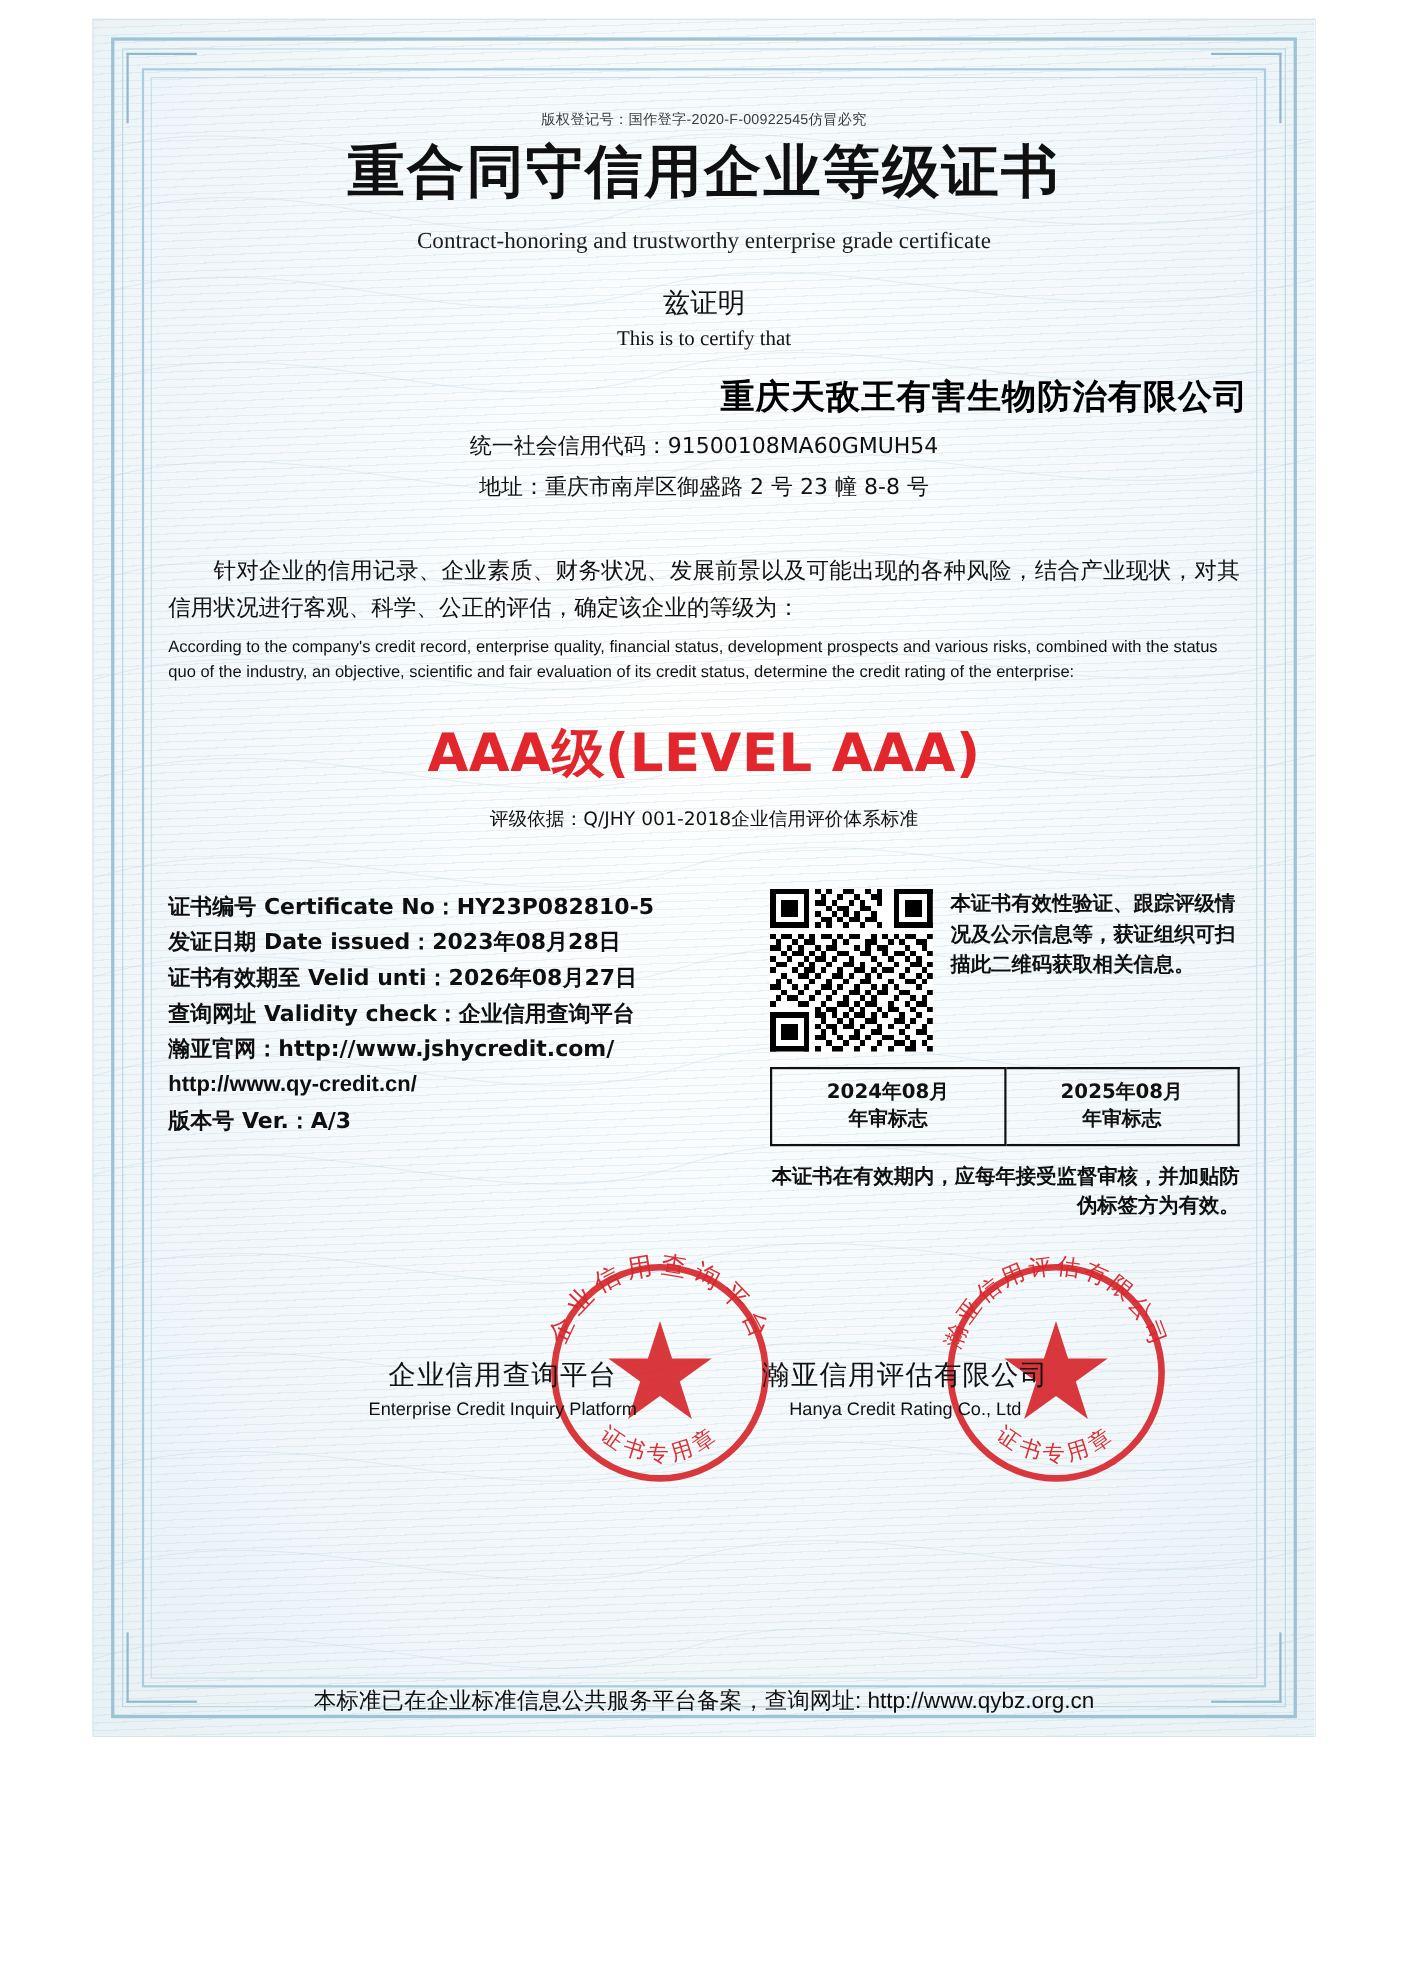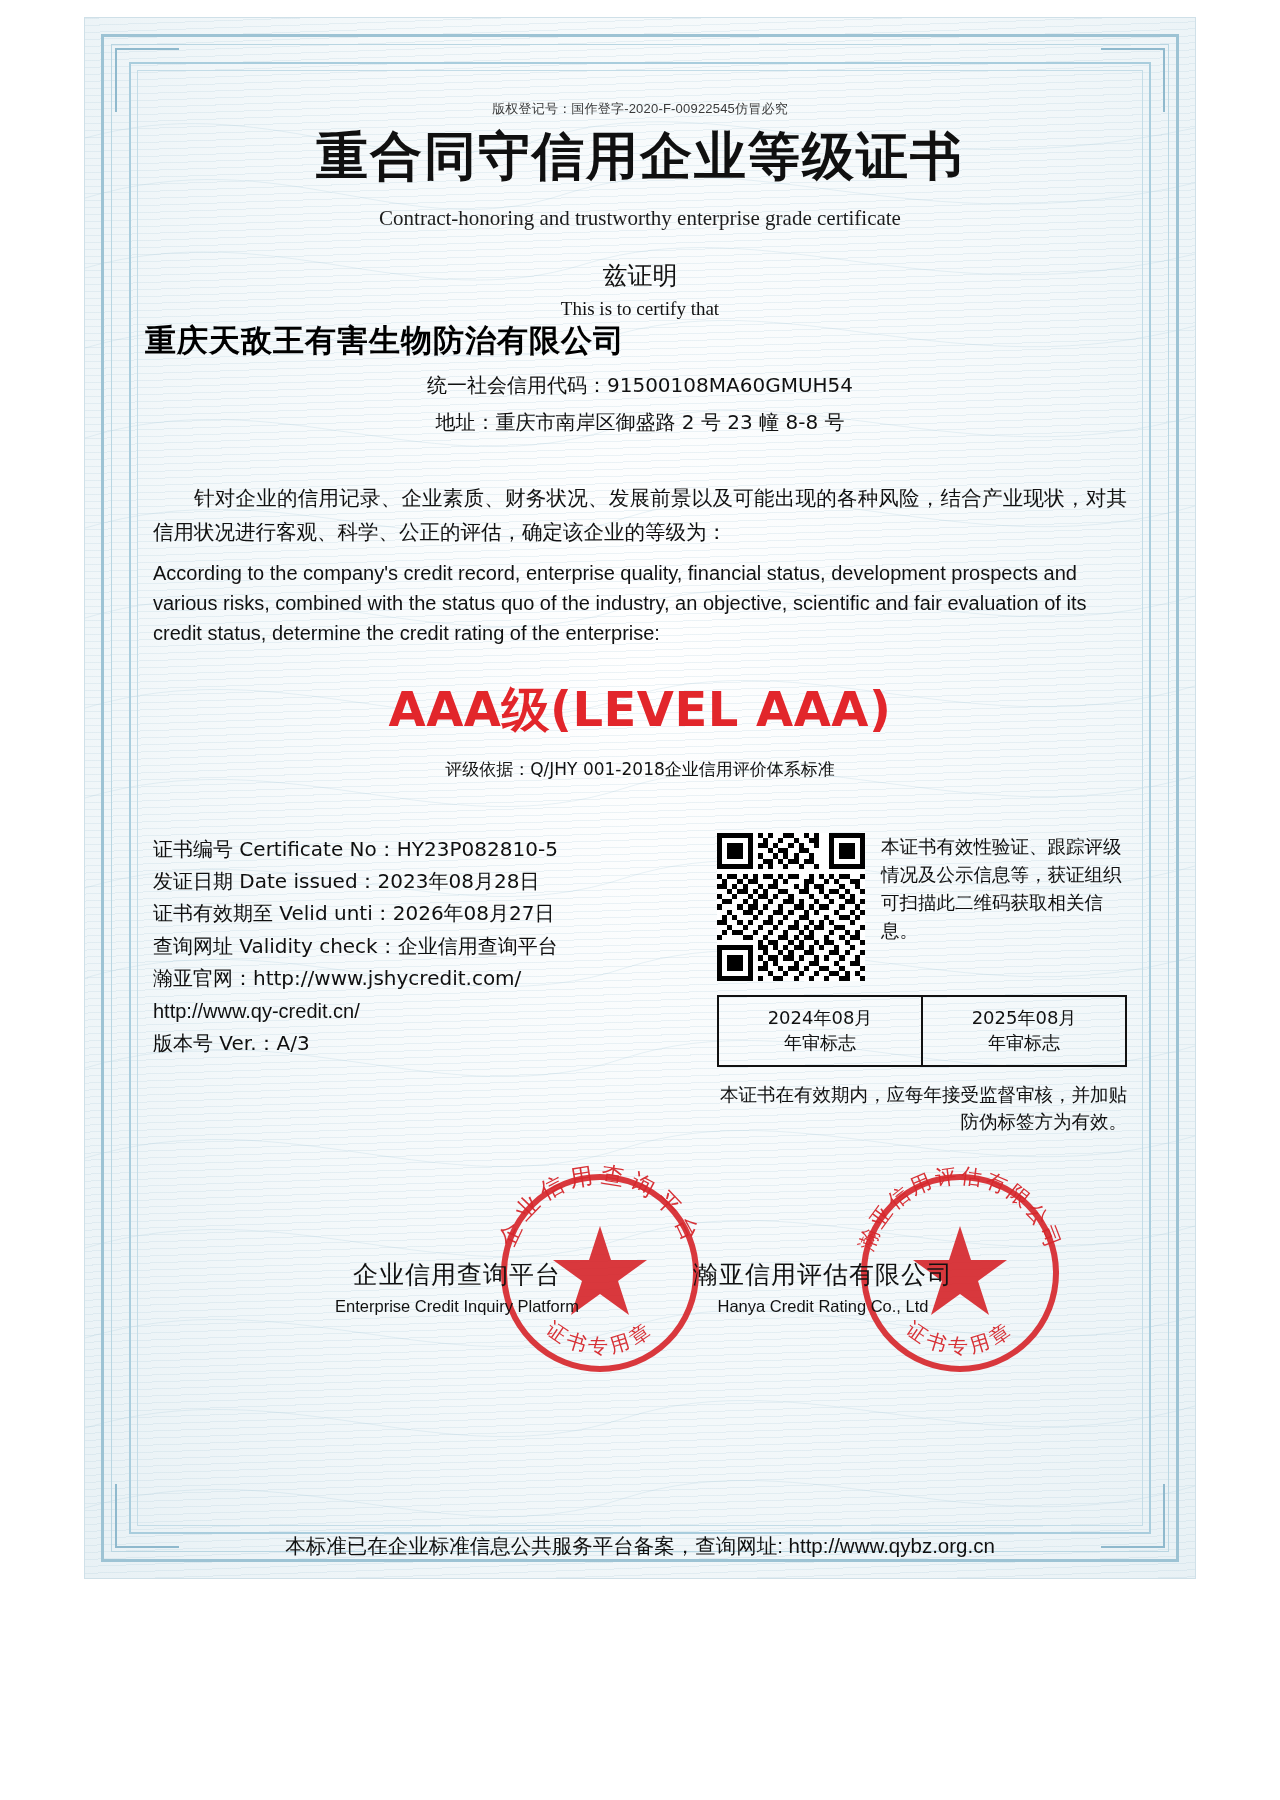--- a/index.html
+++ b/index.html
@@ -143,24 +143,25 @@
     font-family: "DejaVu Sans", sans-serif;
   }
   .certify-en {
     text-align: center;
     font-size: 19px;
     color: #111;
     margin-top: 6px;
     font-family: "Liberation Serif", serif;
   }
   .company-name {
-    text-align: left;
+    text-align: right;
     font-size: 31px;
     font-weight: bold;
     color: #000;
+    margin-top: 20px;
     letter-spacing: 1px;
     font-family: "DejaVu Sans", sans-serif;
   }
   .company-meta {
     text-align: center;
     font-size: 20px;
     color: #111;
     margin-top: 10px;
     font-family: "DejaVu Sans", sans-serif;
   }
@@ -172,21 +173,21 @@
   .para-cn {
     font-size: 20.5px;
     line-height: 1.65;
     color: #111;
     text-align: justify;
     text-indent: 2em;
     font-family: "DejaVu Sans", sans-serif;
     margin-top: 16px;
   }
   .para-en {
-    font-size: 20px;
+    font-size: 15px;
     line-height: 1.5;
     color: #111;
     margin-top: 8px;
     text-align: left;
     font-family: "Liberation Sans", sans-serif;
   }
 
   .level {
     text-align: center;
     font-size: 48px;
@@ -209,21 +210,22 @@
     color: #111;
     margin-top: 4px;
     font-family: "Liberation Sans", sans-serif;
   }
 
   
   .details-row {
     display: flex;
     margin-top: 52px;
     padding: 0 8px;
-    gap: 19px;
+    gap: 2px;
+    font-weight: bold;
   }
   .details-left {
     width: 545px;
     flex: none;
   }
   .detail-line {
     font-size: 20px;
     color: #0f0f0f;
     line-height: 1.62;
     white-space: nowrap;

